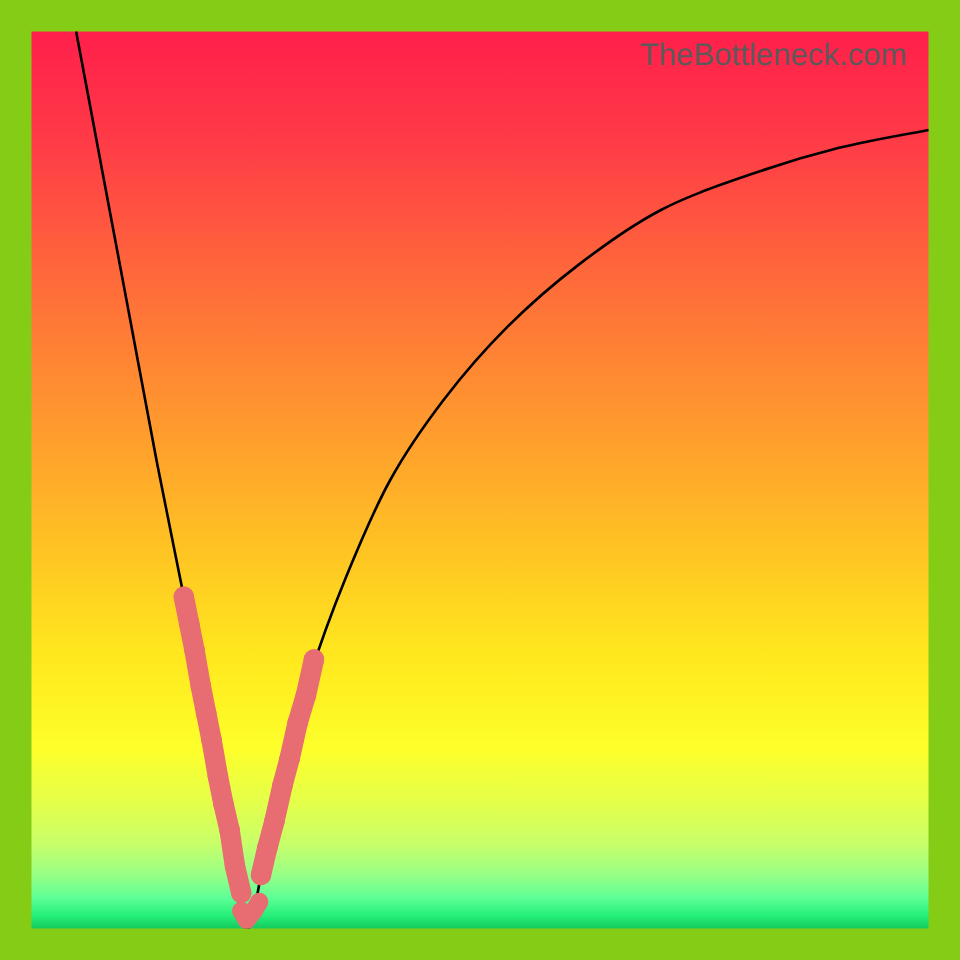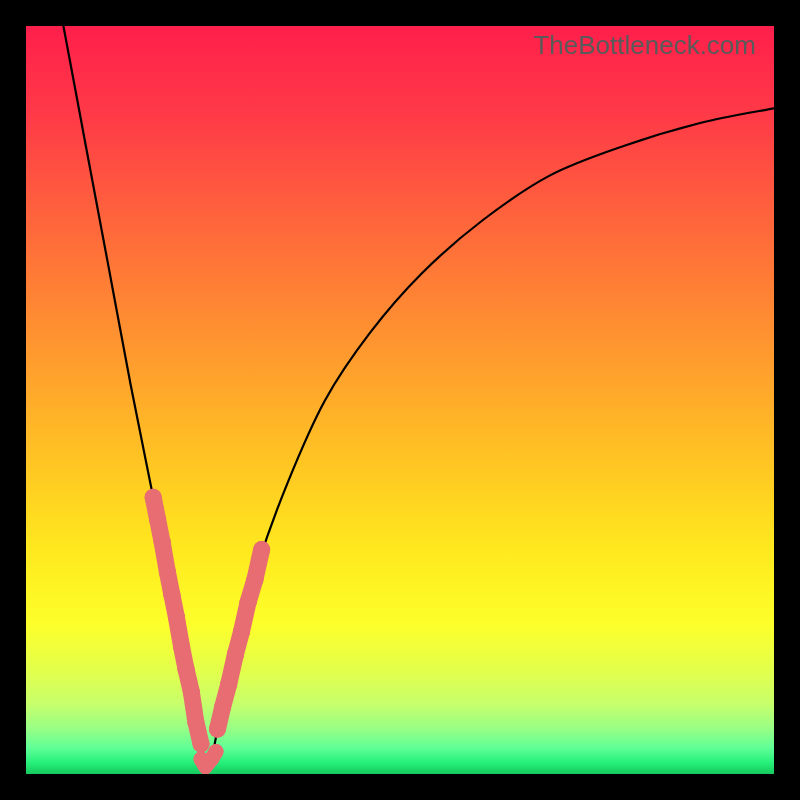--- a/index.html
+++ b/index.html
@@ -6,21 +6,21 @@
     margin: 0;
     padding: 0;
     width: 800px;
     height: 800px;
     overflow: hidden;
     font-family: Arial, Helvetica, sans-serif;
   }
   .frame {
     width: 800px;
     height: 800px;
-    background: #000000;
+    background: #84cc16;
     position: relative;
   }
   .plot-area {
     position: absolute;
     left: 26px;
     top: 26px;
     width: 748px;
     height: 748px;
     overflow: hidden;
   }

